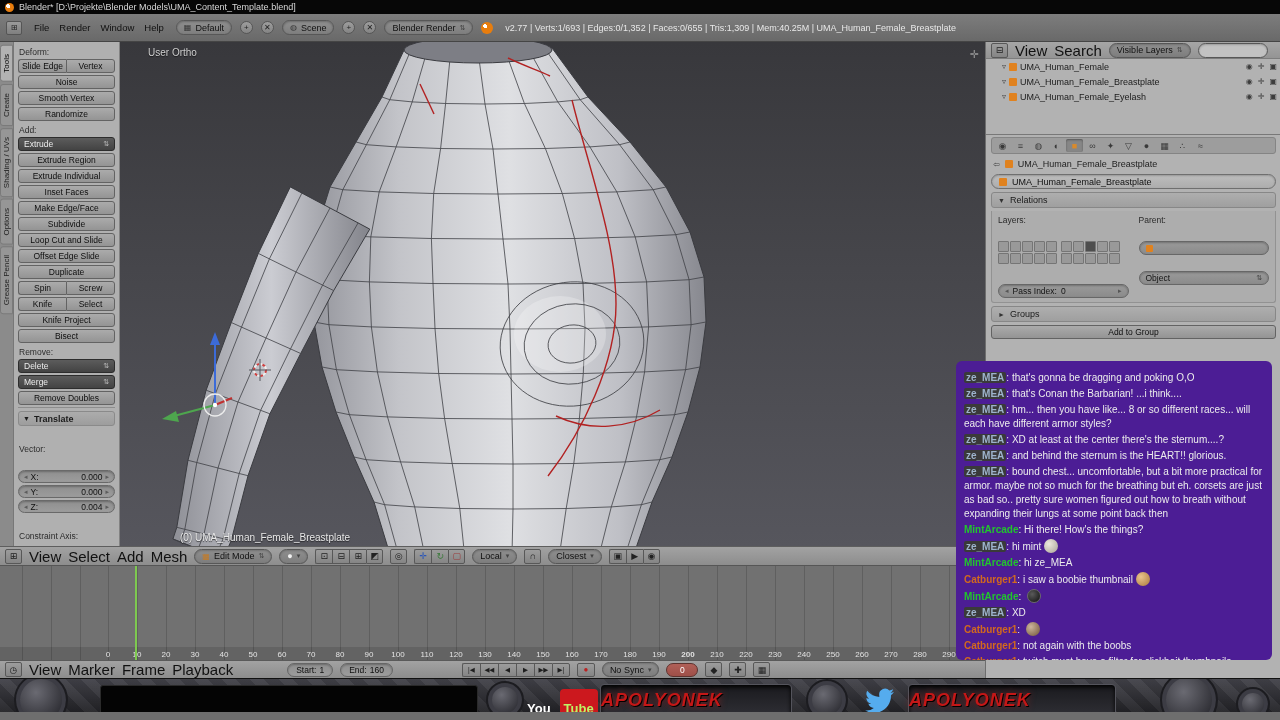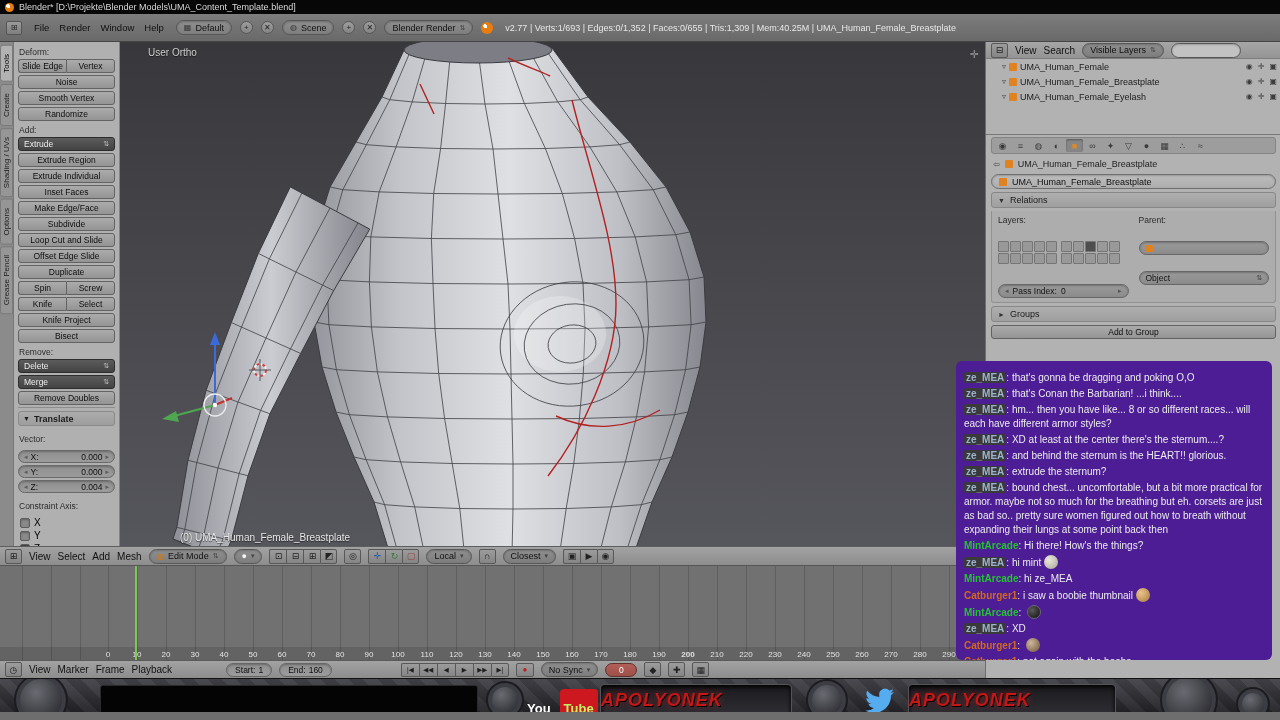--- a/index.html
+++ b/index.html
@@ -27,39 +27,39 @@
   
   #toolshelf{position:absolute;left:14px;top:42px;width:106px;height:504px;background:#b0b0b0;border-right:1px solid #828282;display:flex;flex-direction:column;gap:2px;padding:3px 4px;overflow:hidden}
   .shelf-label{font-size:8.5px;color:#2b2b2b;margin:2px 0 0 1px}
   .tbtn{background:linear-gradient(#ababab,#949494);border:1px solid #636363;border-radius:3px;height:14px;font-size:8.5px;color:#0d0d0d;display:flex;align-items:center;justify-content:center;white-space:nowrap;overflow:hidden}
   .tpair{display:flex}
   .tpair .tbtn{flex:1}
   .tpair .tbtn:first-child{border-radius:3px 0 0 3px;border-right:none}
   .tpair .tbtn:last-child{border-radius:0 3px 3px 0}
   .bdark{background:linear-gradient(#5c5c5c,#434343);border:1px solid #2d2d2d;border-radius:3px;height:14px;color:#ececec;font-size:8.5px;display:flex;align-items:center;padding:0 5px}
   .bdark .dd{margin-left:auto;font-size:7px;color:#bbb}
-  #translate-panel{margin-top:auto;border-top:1px solid #8d8d8d;padding-top:3px;display:flex;flex-direction:column;gap:6px}
+  #translate-panel{margin-top:auto;border-top:1px solid #8d8d8d;padding-top:3px;display:flex;flex-direction:column;gap:16px}
   .panel-hdr{background:linear-gradient(#acacac,#9d9d9d);border:1px solid #8a8a8a;border-radius:3px;height:15px;display:flex;align-items:center;gap:4px;padding:0 4px;font-size:9px;color:#1c1c1c;font-weight:bold}
   .bfield{background:linear-gradient(#8f8f8f,#9c9c9c);border:1px solid #696969;border-radius:7px;height:13px;display:flex;align-items:center;font-size:8.5px;color:#101010;padding:0 5px;box-shadow:inset 0 1px 2px rgba(0,0,0,.25)}
   .bfield .arrow{color:#5c5c5c;font-size:7px}
   .bfield .lab{margin:0 3px}
   .bfield .val{margin-left:auto;margin-right:3px}
   .axis-row{display:flex;align-items:center;gap:4px;padding-left:2px}
   .bcheck{width:10px;height:10px;background:#8a8a8a;border:1px solid #5e5e5e;border-radius:2px;box-shadow:inset 0 1px 2px rgba(0,0,0,.3);display:flex;align-items:center;justify-content:center;font-size:7px;color:#fff}
   .bcheck.on{background:#555}
 
   
   #viewport{position:absolute;left:120px;top:42px;width:865px;height:504px;background:linear-gradient(180deg,#38383c 0%,#46464b 45%,#56565d 100%);overflow:hidden}
   #viewport svg{position:absolute;left:0;top:0}
   .vp-overlay{position:absolute;color:#cfcfcf;font-size:10px;text-shadow:0 1px 1px rgba(0,0,0,.6)}
   #vp-plus{position:absolute;right:6px;top:6px;color:#9a9a9a;font-size:11px}
 
   
   #vpheader{position:absolute;left:0;top:546px;width:985px;height:20px;background:linear-gradient(#a2a2a2,#8d8d8d);border-top:1px solid #5e5e5e;border-bottom:1px solid #565656;display:flex;align-items:center;gap:7px;padding:0 5px;white-space:nowrap}
-  .hdr-menu{color:#111;font-size:10px}
+  .hdr-menu{color:#111;font-size:15px}
   .hdr-drop{background:linear-gradient(#8f8f8f,#7d7d7d);border:1px solid #575757;border-radius:8px;height:15px;display:flex;align-items:center;gap:4px;padding:0 7px;font-size:9px;color:#101010;box-shadow:inset 0 1px 2px rgba(0,0,0,.2)}
   .icon-btn{width:17px;height:15px;background:linear-gradient(#9c9c9c,#858585);border:1px solid #585858;border-radius:2px;display:flex;align-items:center;justify-content:center;font-size:9px;color:#222}
   .icon-group{display:flex}
   .icon-group .icon-btn{border-radius:0;border-right:none}
   .icon-group .icon-btn:first-child{border-radius:2px 0 0 2px}
   .icon-group .icon-btn:last-child{border-radius:0 2px 2px 0;border-right:1px solid #585858}
 
   
   #rightpanel{position:absolute;left:985px;top:42px;width:295px;height:636px;background:#b2b2b2;border-left:1px solid #6e6e6e}
   #outliner{position:absolute;left:0;top:0;width:295px;height:93px;border-bottom:1px solid #787878}
@@ -631,21 +631,20 @@
     </div>
   </div>
 
   <div id="chat">
     <div id="chat-lines">
         <div class="chat-line"><span class="chat-user pill" style="color: rgb(157, 179, 204);">ze_MEA</span><span>: </span><span>that's gonna be dragging and poking O,O</span></div>
         <div class="chat-line"><span class="chat-user pill" style="color: rgb(157, 179, 204);">ze_MEA</span><span>: </span><span>that's Conan the Barbarian! ...i think....</span></div>
         <div class="chat-line"><span class="chat-user pill" style="color: rgb(157, 179, 204);">ze_MEA</span><span>: </span><span>hm... then you have like... 8 or so different races... will each have different armor styles?</span></div>
         <div class="chat-line"><span class="chat-user pill" style="color: rgb(157, 179, 204);">ze_MEA</span><span>: </span><span>XD at least at the center there's the sternum....?</span></div>
         <div class="chat-line"><span class="chat-user pill" style="color: rgb(157, 179, 204);">ze_MEA</span><span>: </span><span>and behind the sternum is the HEART!! glorious.</span></div>
-        <div class="chat-line"><span class="chat-user pill" style="color: rgb(157, 179, 204);">ze_MEA</span><span>: </span><span>extrude the sternum?</span></div>
         <div class="chat-line"><span class="chat-user pill" style="color: rgb(157, 179, 204);">ze_MEA</span><span>: </span><span>bound chest... uncomfortable, but a bit more practical for armor. maybe not so much for the breathing but eh. corsets are just as bad so.. pretty sure women figured out how to breath without expanding their lungs at some point back then</span></div>
         <div class="chat-line"><span class="chat-user" style="color: rgb(34, 197, 45);">MintArcade</span><span>: </span><span>Hi there! How's the things?</span></div>
         <div class="chat-line"><span class="chat-user pill" style="color: rgb(157, 179, 204);">ze_MEA</span><span>: </span><span>hi mint</span><span class="emote smile"></span></div>
         <div class="chat-line"><span class="chat-user" style="color: rgb(34, 197, 45);">MintArcade</span><span>: </span><span>hi ze_MEA</span></div>
         <div class="chat-line"><span class="chat-user" style="color: rgb(210, 105, 30);">Catburger1</span><span>: </span><span>i saw a boobie thumbnail</span><span class="emote smirk"></span></div>
         <div class="chat-line"><span class="chat-user" style="color: rgb(34, 197, 45);">MintArcade</span><span>: </span><span class="emote cool"></span></div>
         <div class="chat-line"><span class="chat-user pill" style="color: rgb(157, 179, 204);">ze_MEA</span><span>: </span><span>XD</span></div>
         <div class="chat-line"><span class="chat-user" style="color: rgb(210, 105, 30);">Catburger1</span><span>: </span><span class="emote monkey"></span></div>
         <div class="chat-line"><span class="chat-user" style="color: rgb(210, 105, 30);">Catburger1</span><span>: </span><span>not again with the boobs</span></div>
         <div class="chat-line"><span class="chat-user" style="color: rgb(210, 105, 30);">Catburger1</span><span>: </span><span>twitch must have a filter for clickbait thumbnails</span></div>

